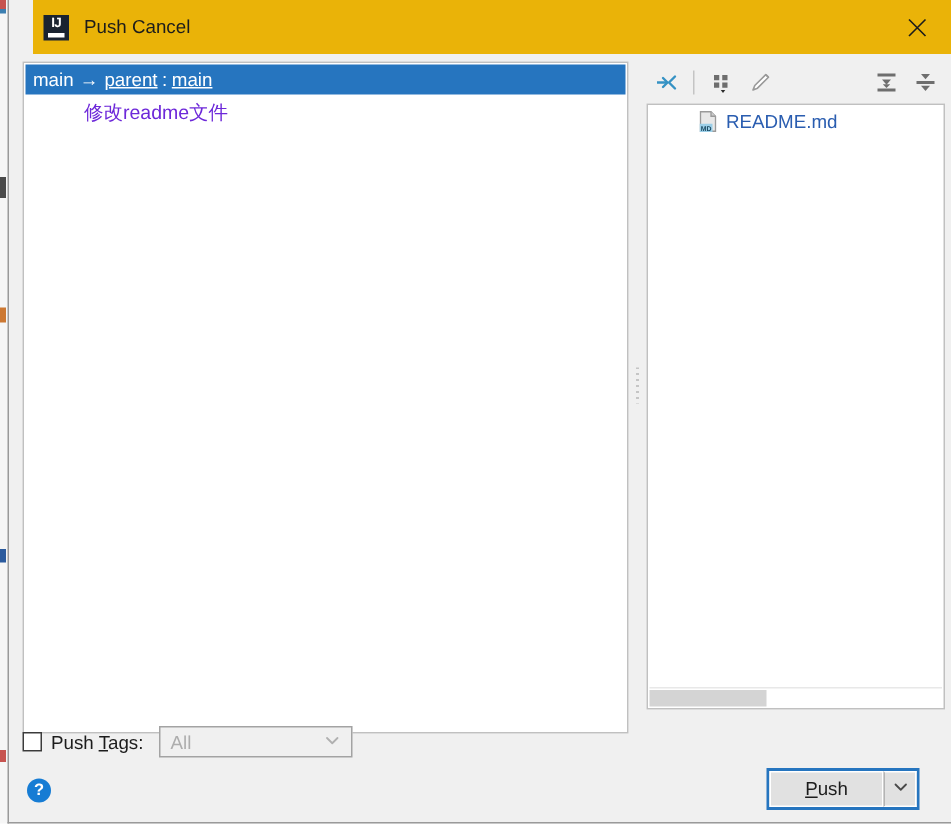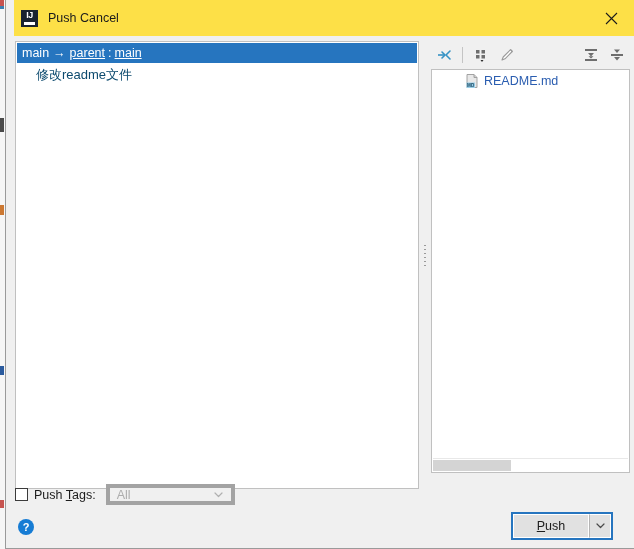--- a/index.html
+++ b/index.html
@@ -30,22 +30,22 @@
     position: absolute;
     left: 5px; top: 0;
     width: 629px; height: 549px;
     background: #f0f0f0;
     border: 1px solid #9a9a9a;
     border-top: none; border-right: none;
   }
 
   
   #titlebar {
-    position: absolute; left: 8px; top: 0; right: 0; height: 36px;
-    background: #fde047;
+    position: absolute; left: 16px; top: 0; right: 0; height: 36px;
+    background: #eab308;
     display: flex; align-items: center;
   }
   #app-icon {
     width: 17px; height: 17px; margin-left: 7px; margin-right: 10px;
     background: #1a2330;
     position: relative; flex: none;
   }
   #app-icon .ij-text {
     position: absolute; left: 0; right: 0; top: 0px;
     text-align: center; color: #ffffff;
@@ -95,23 +95,23 @@
     cursor: default;
   }
   .commit-row-selected .seg { color: #ffffff; }
   .commit-row-selected .lnk { text-decoration: underline; }
   .commit-row-selected .arrow { padding: 0 4px; }
   .commit-row-selected .colon { padding: 0 3px; }
 
   .commit-message {
     position: absolute; left: 0; top: 22px; right: 0;
     height: 22px; line-height: 22px;
-    padding-left: 20px;
+    padding-left: 40px;
     font-size: 13px;
-    color: #0c4a6e;
+    color: #6d28d9;
     white-space: nowrap;
     cursor: default;
   }
 
   
   #splitter {
     position: absolute;
     left: 413px; top: 5px;
     width: 12px; height: 432px;
   }
@@ -198,21 +198,21 @@
     cursor: default;
   }
   #pushtags-label {
     font-size: 12.5px; color: #1c1c1c; cursor: default;
   }
   #pushtags-label u { text-decoration: underline; }
   #pushtags-select {
     margin-left: 10px;
     width: 129px; height: 21px;
     background: #f0f0f0;
-    border: 4px solid #a3a3a3;
+    border: 1px solid #a3a3a3;
     display: flex; align-items: center;
     position: relative;
     cursor: default;
   }
   #pushtags-select .val {
     padding-left: 7px; font-size: 12.5px; color: #adadad;
   }
   #pushtags-select .caret {
     position: absolute; right: 7px; top: 50%;
     transform: translateY(-50%);

